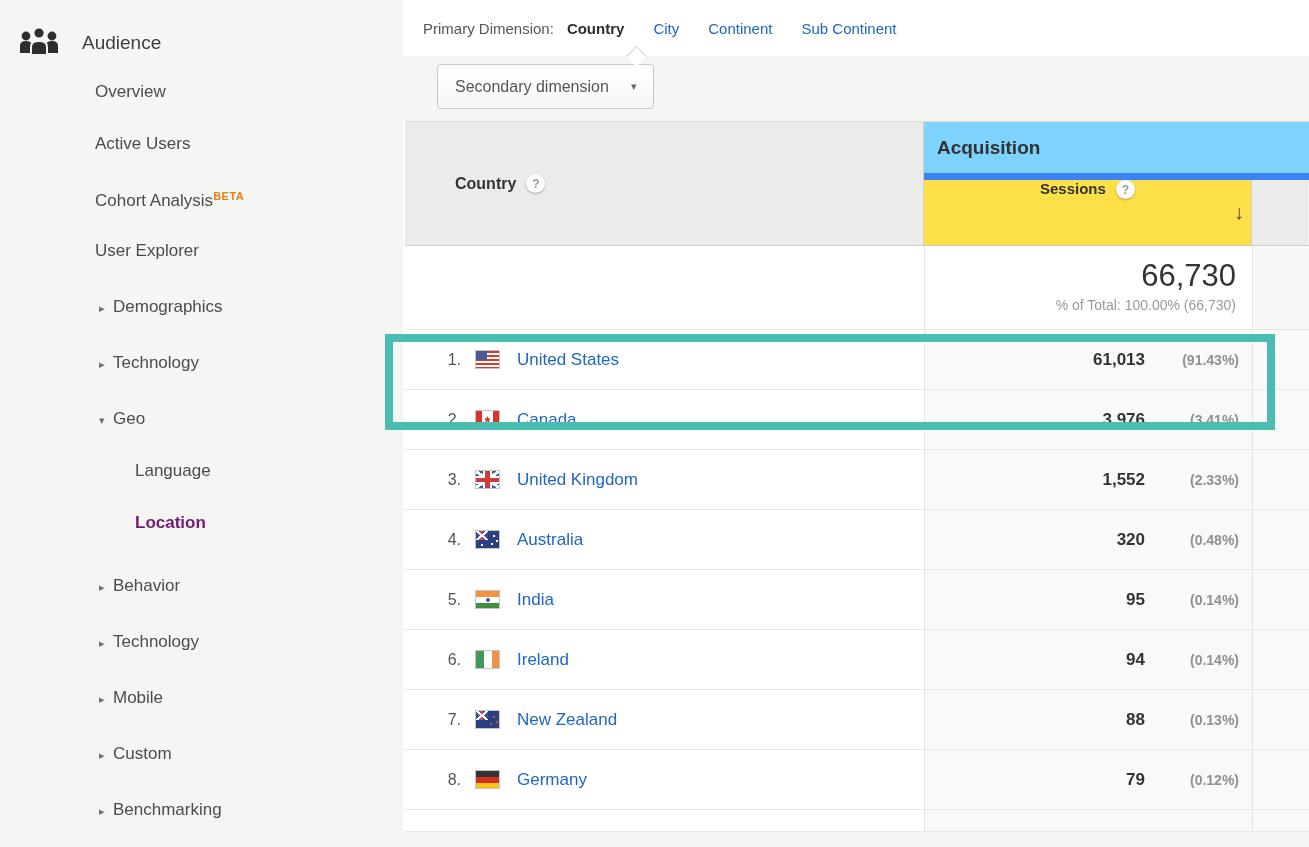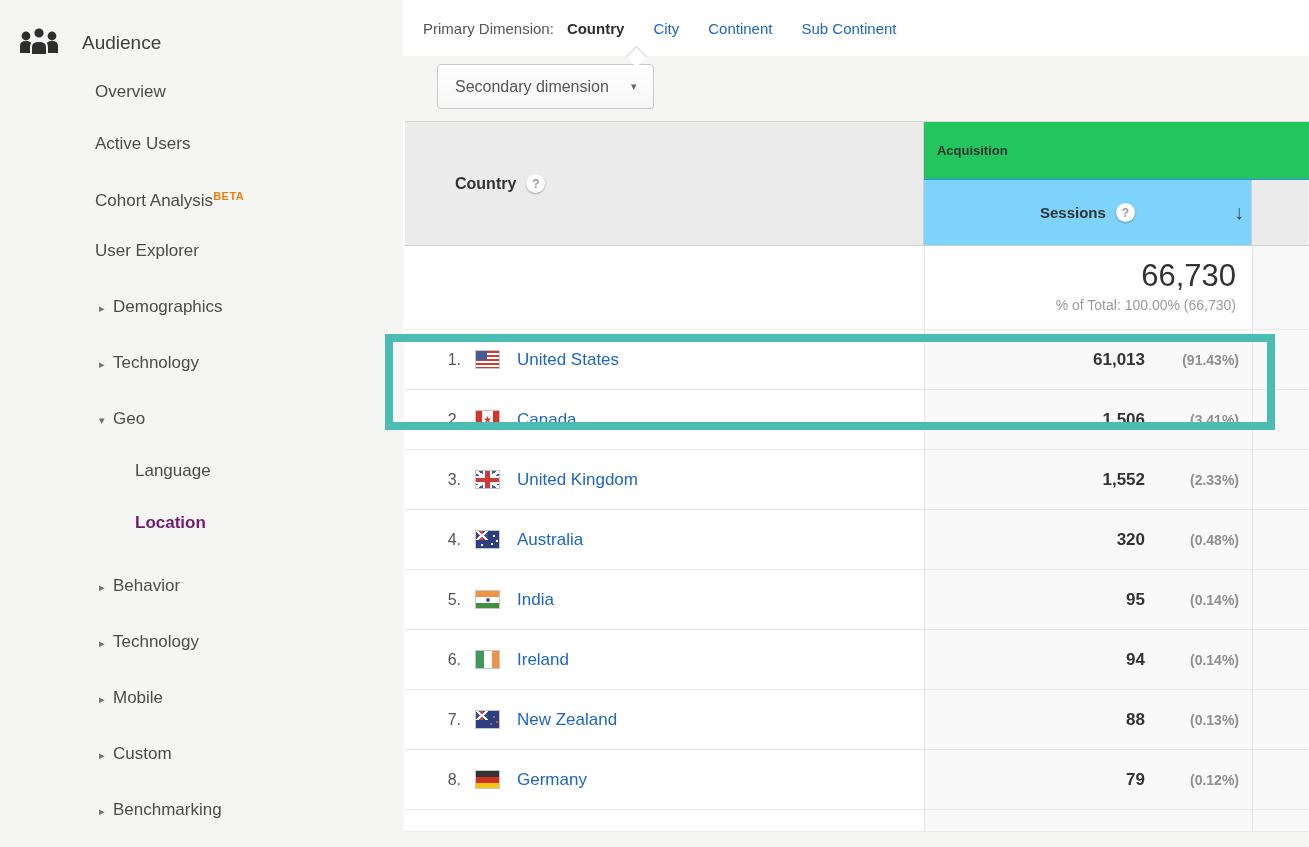--- a/index.html
+++ b/index.html
@@ -41,25 +41,25 @@
                    font-family:"Liberation Sans", sans-serif; cursor:pointer; }
   .secondary-btn .caret { margin-left:22px; font-size:11px; color:#666; }
 
   
   .ga-table { position:absolute; left:403px; top:121px; width:906px; border-left:2px solid #fbfbfb; }
 
   .thead { display:flex; border-top:1px solid #d9d9d9; border-bottom:1px solid #cfcfcf; height:125px; }
   .th-country { width:520px; background:#ebebeb; border-right:1px solid #cfcfcf;
                 display:flex; align-items:center; padding-left:50px; font-size:16px; font-weight:bold; }
   .th-right { width:386px; display:flex; flex-direction:column; }
-  .th-acq { height:58px; background:#22c55e; border-bottom:1px solid #3b82f6;
-            display:flex; align-items:center; padding-left:13px; font-size:13px; font-weight:bold; }
+  .th-acq { height:58px; background:#7dd3fc; border-bottom:7px solid #3b82f6;
+            display:flex; align-items:center; padding-left:13px; font-size:19px; font-weight:bold; }
   .th-metric-row { flex:1; display:flex; }
-  .th-sessions { width:328px; background:#7dd3fc; border-right:1px solid #cfcfcf; position:relative;
-                 display:flex; align-items:center; justify-content:center; font-size:15px; font-weight:bold; }
+  .th-sessions { width:328px; background:#fde047; border-right:1px solid #cfcfcf; position:relative;
+                 display:flex; justify-content:center; font-size:15px; font-weight:bold; }
   .th-extra { width:56px; background:#ebebeb; }
   .qmark { display:inline-flex; width:19px; height:19px; border-radius:50%; background:#fdfdfd;
            box-shadow:0 1px 2px rgba(0,0,0,.3); color:#9a9a9a; font-size:12px; font-weight:bold;
            align-items:center; justify-content:center; margin-left:10px; cursor:pointer; }
   .sort-arrow { position:absolute; right:7px; top:50%; transform:translateY(-54%);
                 font-size:20px; color:#4a4a4a; font-weight:bold; cursor:pointer; }
 
   .trow { display:flex; background:#fff; border-bottom:1px solid #e8e8e8; }
   .summary { height:84px; }
   .summary .cell-country { width:520px; border-right:1px solid #e4e4e4; }
@@ -221,21 +221,21 @@
     </div>
     <div class="cell-extra"></div>
   </div>
       <div class="trow drow">
     <div class="cell-country">
       <span class="rank">2.</span>
       <span class="flag flag-ca"></span>
       <a class="cname">Canada</a>
     </div>
     <div class="cell-metric">
-      <span class="num">1,506</span>
+      <span class="num">3,976</span>
       <span class="pct">(3.41%)</span>
     </div>
     <div class="cell-extra"></div>
   </div>
       <div class="trow drow">
     <div class="cell-country">
       <span class="rank">3.</span>
       <span class="flag flag-gb"></span>
       <a class="cname">United Kingdom</a>
     </div>

